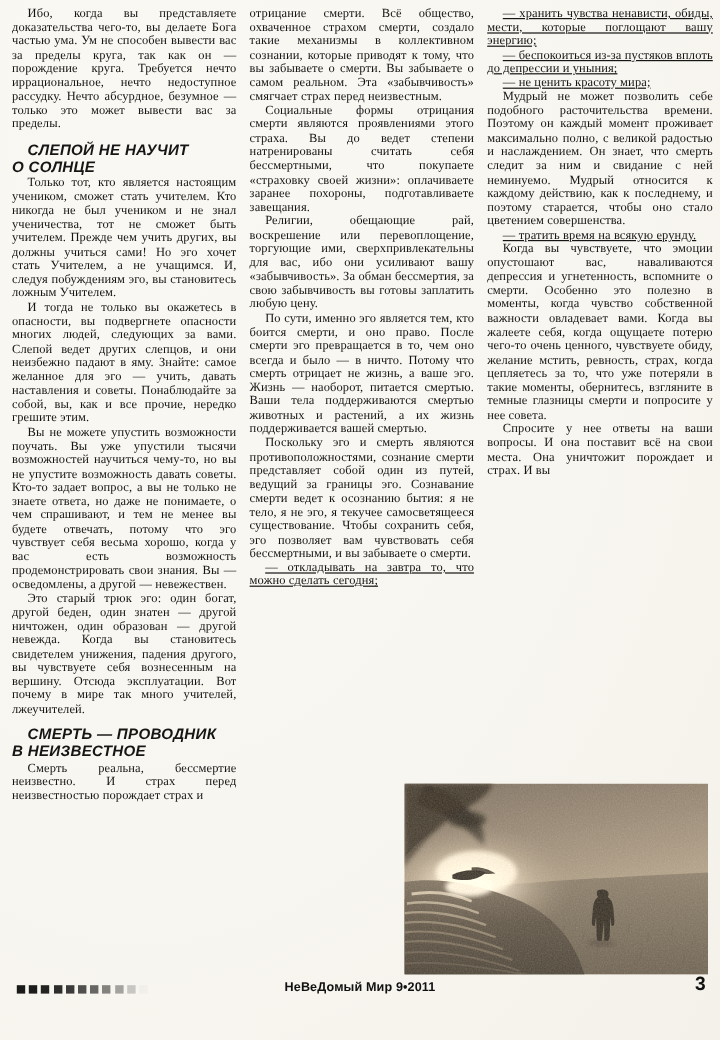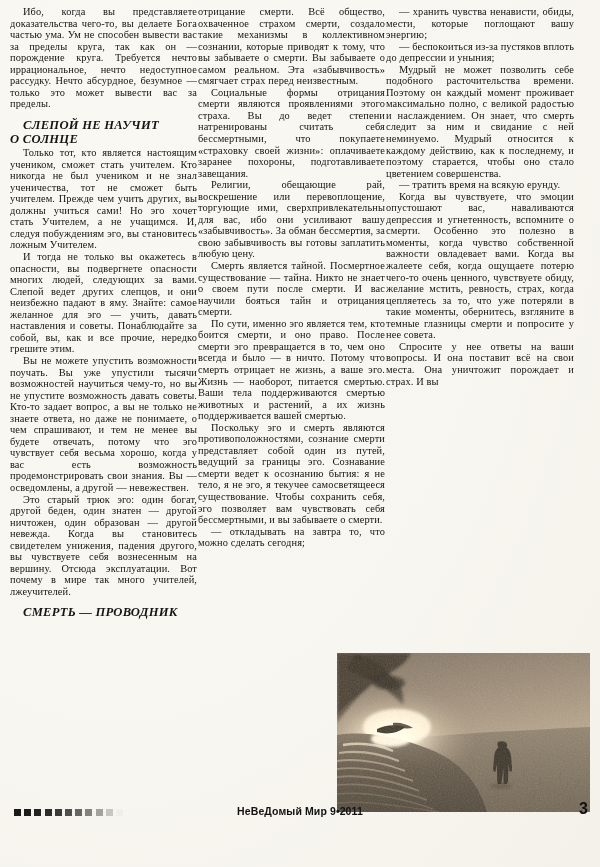--- a/index.html
+++ b/index.html
@@ -23,46 +23,46 @@
       radial-gradient(ellipse at 20% 10%, rgba(250,248,243,1) 0%, rgba(248,246,240,1) 60%, rgba(244,241,234,1) 100%);
   }
   .page {
     position: absolute;
     inset: 0;
     padding: 6px 10px 0 10px;
     box-sizing: border-box;
   }
   .columns {
     display: flex;
-    gap: 1px;
+    gap: 11px;
     height: 806px;
   }
   .col {
     width: 187px;
     flex: 0 0 187px;
     position: relative;
   }
   .col.c3 { width: 188px; flex: 0 0 188px; }
 
   p.body {
     margin: 0;
     font-size: 10.4px;
     line-height: 11.55px;
     text-align: justify;
     text-indent: 13px;
     hyphens: manual;
     letter-spacing: 0.01em;
     -webkit-font-smoothing: none;
   }
   p.body.cont { text-indent: 0; }
-  p.item { text-indent: 13px; }
+  p.item { text-indent: 13px; text-decoration: underline; }
 
   h2.head {
     margin: 9px 0 1px 0;
-    font-family: Liberation Serif, serif;
+    font-family: Liberation Sans, sans-serif;
     font-style: italic;
     font-weight: bold;
     font-size: 12.6px;
     line-height: 13.6px;
     letter-spacing: 0.02em;
     text-indent: 13px;
     text-align: left;
   }
   h2.head .l2 { display: block; text-indent: 0; }
 
@@ -79,21 +79,21 @@
     height: 100%;
     display: block;
     filter: contrast(1.05) sepia(0.22);
   }
 
   
   .footer {
     position: absolute;
     left: 0;
     right: 0;
-    bottom: 12px;
+    bottom: 0;
     height: 52px;
     margin-top: 36px;
   }
   .squares {
     position: absolute;
     left: 14px;
     top: 6px;
     display: flex;
     gap: 3.2px;
   }
@@ -141,37 +141,39 @@
         <span class="l2">О СОЛНЦЕ</span>
       </h2>
 
       <p class="body">Только тот, кто является настоящим учеником, сможет стать учителем. Кто никогда не был учеником и не знал ученичества, тот не сможет быть учителем. Прежде чем учить других, вы должны учиться сами! Но эго хочет стать Учителем, а не учащимся. И, следуя побуждениям эго, вы становитесь ложным Учителем.</p>
       <p class="body">И тогда не только вы окажетесь в опасности, вы подвергнете опасности многих людей, следующих за вами. Слепой ведет других слепцов, и они неизбежно падают в яму. Знайте: самое желанное для эго — учить, давать наставления и советы. Понаблюдайте за собой, вы, как и все прочие, нередко грешите этим.</p>
       <p class="body">Вы не можете упустить возможности поучать. Вы уже упустили тысячи возможностей научиться чему-то, но вы не упустите возможность давать советы. Кто-то задает вопрос, а вы не только не знаете ответа, но даже не понимаете, о чем спрашивают, и тем не менее вы будете отвечать, потому что эго чувствует себя весьма хорошо, когда у вас есть возможность продемонстрировать свои знания. Вы — осведомлены, а другой — невежествен.</p>
       <p class="body">Это старый трюк эго: один богат, другой беден, один знатен — другой ничтожен, один образован — другой невежда. Когда вы становитесь свидетелем унижения, падения другого, вы чувствуете себя вознесенным на вершину. Отсюда эксплуатации. Вот почему в мире так много учителей, лжеучителей.</p>
 
       <h2 class="head">
         <span>СМЕРТЬ — ПРОВОДНИК</span>
+        <span class="l2">В НЕИЗВЕСТНОЕ</span>
       </h2>
 
+      <p class="body">Смерть реальна, бессмертие неизвестно. И страх перед неизвестностью порождает страх и</p>
     </div>
 
     <div class="col c2" style="height: 806px;">
       <p class="body cont">отрицание смерти. Всё общество, охваченное страхом смерти, создало такие механизмы в коллективном сознании, которые приводят к тому, что вы забываете о смерти. Вы забываете о самом реальном. Эта «забывчивость» смягчает страх перед неизвестным.</p>
       <p class="body">Социальные формы отрицания смерти являются проявлениями этого страха. Вы до ведет степени натренированы считать себя бессмертными, что покупаете «страховку своей жизни»: оплачиваете заранее похороны, подготавливаете завещания.</p>
       <p class="body">Религии, обещающие рай, воскрешение или перевоплощение, торгующие ими, сверхпривлекательны для вас, ибо они усиливают вашу «забывчивость». За обман бессмертия, за свою забывчивость вы готовы заплатить любую цену.</p>
-      <p class="body">Смерть является тайной. Посмертное существование — тайна. Никто не знает о своем пути после смерти. И вас научили бояться тайн и отрицания смерти.</p>
       <p class="body">По сути, именно эго является тем, кто боится смерти, и оно право. После смерти эго превращается в то, чем оно всегда и было — в ничто. Потому что смерть отрицает не жизнь, а ваше эго. Жизнь — наоборот, питается смертью. Ваши тела поддерживаются смертью животных и растений, а их жизнь поддерживается вашей смертью.</p>
       <p class="body">Поскольку эго и смерть являются противоположностями, сознание смерти представляет собой один из путей, ведущий за границы эго. Сознавание смерти ведет к осознанию бытия: я не тело, я не эго, я текучее самосветящееся существование. Чтобы сохранить себя, эго позволяет вам чувствовать себя бессмертными, и вы забываете о смерти.</p>
       <p class="body item">— откладывать на завтра то, что можно сделать сегодня;</p>
     </div>
 
     <div class="col c3" style="height: 640px;">
       <p class="body item">— хранить чувства ненависти, обиды, мести, которые поглощают вашу энергию;</p>
       <p class="body item">— беспокоиться из-за пустяков вплоть до депрессии и уныния;</p>
+      <p class="body item">— не ценить красоту мира;</p>
       <p class="body">Мудрый не может позволить себе подобного расточительства времени. Поэтому он каждый момент проживает максимально полно, с великой радостью и наслаждением. Он знает, что смерть следит за ним и свидание с ней неминуемо. Мудрый относится к каждому действию, как к последнему, и поэтому старается, чтобы оно стало цветением совершенства.</p>
       <p class="body item">— тратить время на всякую ерунду.</p>
       <p class="body">Когда вы чувствуете, что эмоции опустошают вас, наваливаются депрессия и угнетенность, вспомните о смерти. Особенно это полезно в моменты, когда чувство собственной важности овладевает вами. Когда вы жалеете себя, когда ощущаете потерю чего-то очень ценного, чувствуете обиду, желание мстить, ревность, страх, когда цепляетесь за то, что уже потеряли в такие моменты, обернитесь, взгляните в темные глазницы смерти и попросите у нее совета.</p>
       <p class="body">Спросите у нее ответы на ваши вопросы. И она поставит всё на свои места. Она уничтожит порождает и страх. И вы</p>
     </div>
 
   </div>
 
   <div class="photo-wrap">
     <svg class="photo" viewBox="0 0 253 159" preserveAspectRatio="none">

